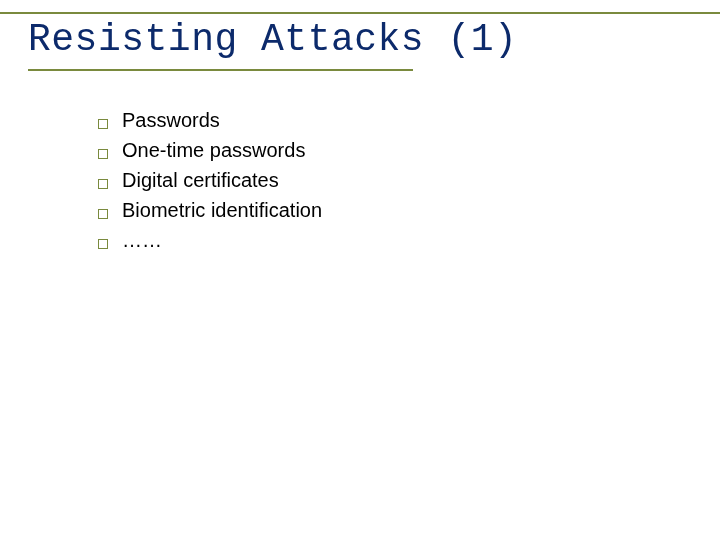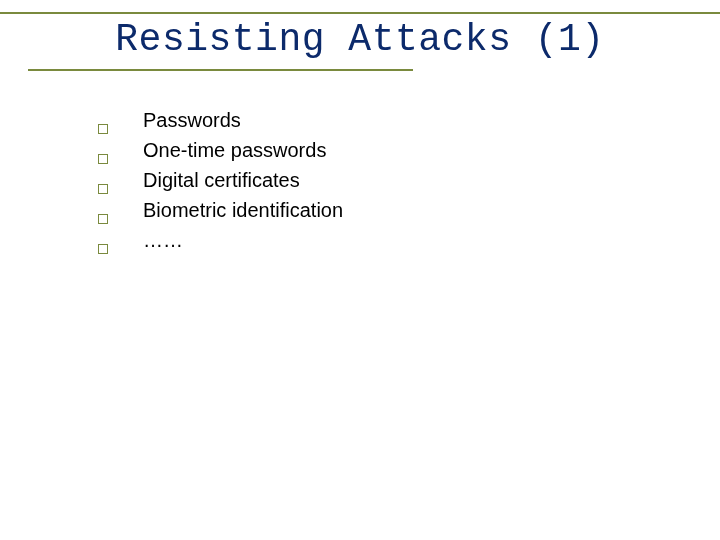--- a/index.html
+++ b/index.html
@@ -20,21 +20,20 @@
     position: relative;
     margin-bottom: 36px;
   }
   .title {
     font-family: "Courier New", Courier, monospace;
     font-size: 38px;
     font-weight: normal;
     color: #0c2a6b;
     letter-spacing: 0.5px;
     padding-bottom: 6px;
-    text-align: center;
   }
   .rule-top {
     border-top: 2px solid #7a8a3e;
     width: 100%;
     position: absolute;
     top: -6px;
     left: -28px;
     right: 0;
     width: calc(100% + 56px);
   }
@@ -61,23 +60,22 @@
   .l1 > .text {
     font-size: 24px;
     color: #000;
     line-height: 1.25;
   }
   .l2-group {
     margin: 10px 0 24px 60px;
   }
   .l2 {
     display: flex;
-    align-items: flex-end;
+    align-items: center;
     margin-bottom: 3px;
-    gap: 21px;
   }
   .l2 > .bullet {
     width: 10px;
     height: 10px;
     border: 1.5px solid #7a8a3e;
     margin-top: 7px;
     margin-right: 14px;
     flex-shrink: 0;
   }
   .l2 > .text {

